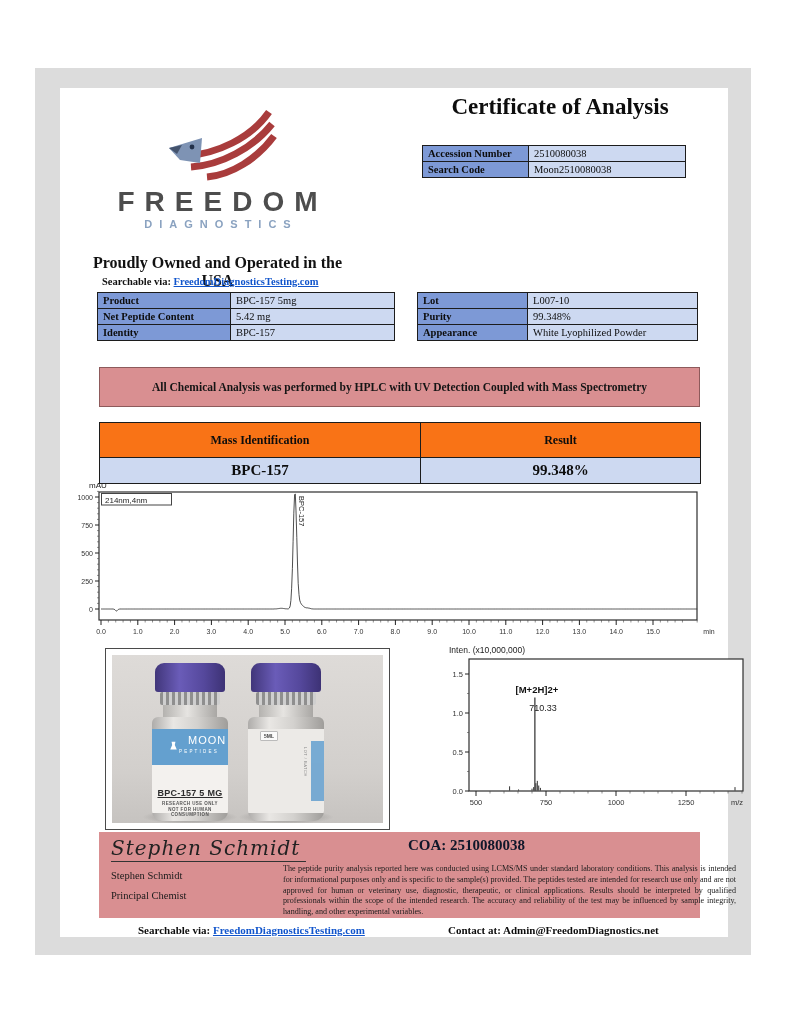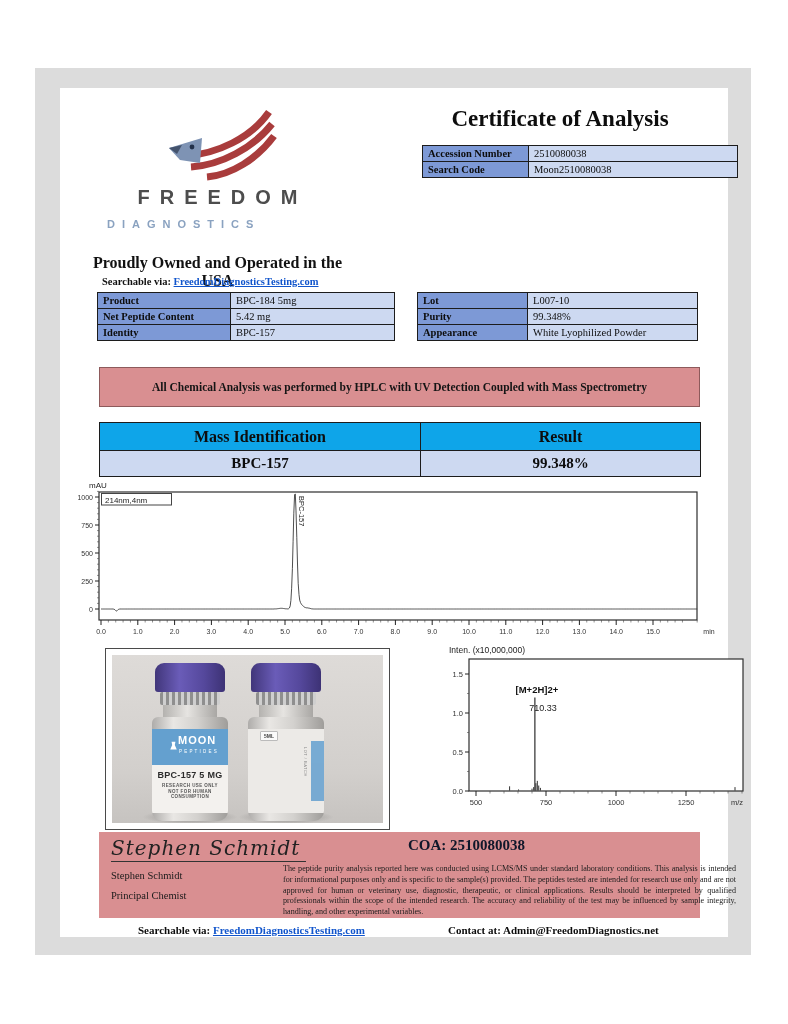--- a/index.html
+++ b/index.html
@@ -3,41 +3,41 @@
 <meta charset="utf-8">
 <style>
   * { margin:0; padding:0; box-sizing:border-box; }
   html,body { width:788px; height:1024px; background:#ffffff; font-family:"Liberation Serif",serif; }
   #frame { position:absolute; left:35px; top:68px; width:716px; height:887px; background:#dcdcdc; }
   #page  { position:absolute; left:60px; top:88px; width:668px; height:849px; background:#ffffff; }
   #page > div, #page > table { position:absolute; }
 
   
   .brand-name { left:40px; top:98px; width:235px; text-align:center; font-family:"Liberation Sans",sans-serif;
-    font-size:20px; font-weight:bold; color:var(--brand-gray,#4d4d4d); letter-spacing:10px; text-indent:10px; }
-  .brand-sub  { left:40px; top:130px; width:235px; font-family:"Liberation Sans",sans-serif;
+    font-size:28px; font-weight:bold; color:var(--brand-gray,#4d4d4d); letter-spacing:10px; text-indent:10px; }
+  .brand-sub  { left:40px; top:130px; width:235px; text-align:center; font-family:"Liberation Sans",sans-serif;
     font-size:11px; color:var(--brand-steel,#8aa2c0); letter-spacing:7px; text-indent:7px; font-weight:bold; }
   .tagline    { left:20px; top:166px; width:275px; text-align:center; font-size:16px; font-weight:bold; color:#111; }
   .searchline { left:42px; top:188px; font-size:10.5px; font-weight:bold; color:#111; }
   a.link { color:var(--link-blue,#1155cc); text-decoration:underline; }
 
-  .doc-title { left:360px; top:18px; width:280px; text-align:center; font-size:23px; font-weight:bold; color:#0d0d0d; }
+  .doc-title { left:360px; top:6px; width:280px; text-align:center; font-size:23px; font-weight:bold; color:#0d0d0d; }
 
   table.kv { border-collapse:collapse; border:1.5px solid #1c1c1c; }
   table.kv td { border:1px solid #1c1c1c; font-size:10.5px; padding:1px 5px; height:16px; color:#0d0d0d; }
   td.k { background:var(--label-blue,#7d99d6); font-weight:bold; }
   td.v { background:var(--value-blue,#cdd9f1); }
 
   #banner { left:39px; top:279px; width:601px; height:40px; background:var(--pink,#d98f91);
     border:1px solid var(--pink-border,#8d5a5b); display:flex; align-items:center; justify-content:center;
     font-size:11.5px; font-weight:bold; color:#151515; text-align:center; }
 
   table.mass { border-collapse:collapse; border:1.5px solid #1c1c1c; left:39px; top:334px; }
   table.mass td { border:1px solid #1c1c1c; text-align:center; color:#0d0d0d; }
-  table.mass .hd td { background:#0ea5e9; font-weight:bold; font-size:16px; height:28px; }
+  table.mass .hd td { background:#f97316; font-weight:bold; font-size:12px; height:35px; }
   table.mass .dt td { background:var(--value-blue,#cdd9f1); font-weight:bold; font-size:15px; height:26px; }
 
   .chartbox { overflow:visible; }
   svg { overflow:visible; display:block; }
 
   
   #photo { left:45px; top:560px; width:285px; height:182px; border:1px solid #4a4a4a; background:#fff; padding:6px; }
   #photo .scene { position:relative; width:100%; height:100%; background:linear-gradient(180deg,#dedbd8 0%,#d2cfcc 70%,#c6c3c0 100%); overflow:hidden; }
   .vial { position:absolute; width:88px; height:158px; top:8px; }
   .vial .shadow { position:absolute; left:-4px; bottom:-3px; width:96px; height:14px; border-radius:50%;
@@ -45,25 +45,25 @@
   .vial .cap { position:absolute; left:9px; top:0; width:70px; height:29px; border-radius:9px 9px 3px 3px;
     background:linear-gradient(90deg,#41367a 0%,#6a5cb8 35%,#55489c 70%,#3d3275 100%); }
   .vial .crimp { position:absolute; left:14px; top:29px; width:60px; height:13px; border-radius:2px;
     background:repeating-linear-gradient(90deg,#8f8f8f 0 3px,#cfcfcf 3px 6px); }
   .vial .neck { position:absolute; left:17px; top:42px; width:54px; height:12px;
     background:linear-gradient(90deg,#b4b2af,#e6e4e1 45%,#a9a7a4); }
   .vial .bodyg { position:absolute; left:6px; top:54px; width:76px; height:104px; border-radius:6px 6px 10px 10px; overflow:hidden;
     background:linear-gradient(90deg,#aeacaa 0%,#e9e7e4 28%,#d3d1ce 60%,#9f9d9a 100%); }
   .vial .band { position:absolute; left:0; top:12px; width:100%; height:36px; background:var(--vial-label-blue,#64a0cf);
     color:#fff; font-family:"Liberation Sans",sans-serif; }
-  .vial .band .bname { position:absolute; left:26px; top:5px; font-size:11px; font-weight:bold; letter-spacing:1px; }
+  .vial .band .bname { position:absolute; left:36px; top:5px; font-size:11px; font-weight:normal; letter-spacing:1px; }
   .vial .band .bsub  { position:absolute; left:27px; top:20px; font-size:4.5px; letter-spacing:2.2px; }
   .vial .white { position:absolute; left:0; top:48px; width:100%; height:48px; background:#f3f1ee;
     font-family:"Liberation Sans",sans-serif; text-align:center; }
-  .vial .prod { margin-top:5px; font-size:9px; font-weight:bold; color:#2c2c2c; letter-spacing:.3px; }
+  .vial .prod { margin-top:23px; font-size:9px; font-weight:bold; color:#2c2c2c; letter-spacing:.3px;text-decoration:underline; }
   .vial .tiny { font-size:4.5px; color:#555; letter-spacing:.4px; margin-top:3px; font-weight:bold; }
   .vial .backlabel { position:absolute; left:0; top:12px; width:100%; height:84px; background:#eceae7; }
   .vial .chip5ml { position:absolute; left:12px; top:14px; background:#fafafa; border:.5px solid #bbb; border-radius:1px;
     font-family:"Liberation Sans",sans-serif; font-size:5px; font-weight:bold; color:#444; padding:1px 3px; }
   .vial .bluesliver { position:absolute; right:0; top:24px; width:13px; height:60px; background:var(--vial-label-blue,#64a0cf); opacity:.85; }
   .vial .vtext { position:absolute; right:16px; top:30px; font-size:4px; color:#8b8b8b; writing-mode:vertical-rl;
     font-family:"Liberation Sans",sans-serif; letter-spacing:.5px; }
 
   
   #sig { left:39px; top:744px; width:601px; height:86px; background:var(--pink,#d98f91); }
@@ -95,39 +95,39 @@
   <div class="brand-name">FREEDOM</div>
   <div class="brand-sub">DIAGNOSTICS</div>
   <div class="tagline">Proudly Owned and Operated in the USA</div>
   <div class="searchline">
     <span>Searchable via:</span>
     <a href="#" class="link" style="font-weight:bold;">FreedomDiagnosticsTesting.com</a>
   </div>
 
   <div class="doc-title">Certificate of Analysis</div>
 
-  <table class="kv" style="left:362px; top:57px; width:316px;">
+  <table class="kv" style="left:362px; top:57px; width:264px;">
     <tbody>
         <tr>
           <td class="k" style="width:106px;">Accession Number</td>
         <td class="v">2510080038</td>
         </tr>
     <tr>
           <td class="k">Search Code</td>
         <td class="v">Moon2510080038</td>
         </tr>
   </tbody>
     </table>
 
 
   <table class="kv" style="left:37px; top:204px; width:298px;">
     <tbody>
         <tr>
           <td class="k" style="width:133px;">Product</td>
-        <td class="v">BPC-184 5mg</td>
+        <td class="v">BPC-157 5mg</td>
         </tr>
     <tr>
           <td class="k">Net Peptide Content</td>
         <td class="v">5.42 mg</td>
         </tr>
     <tr>
           <td class="k">Identity</td>
         <td class="v">BPC-157</td>
         </tr>
   </tbody>

